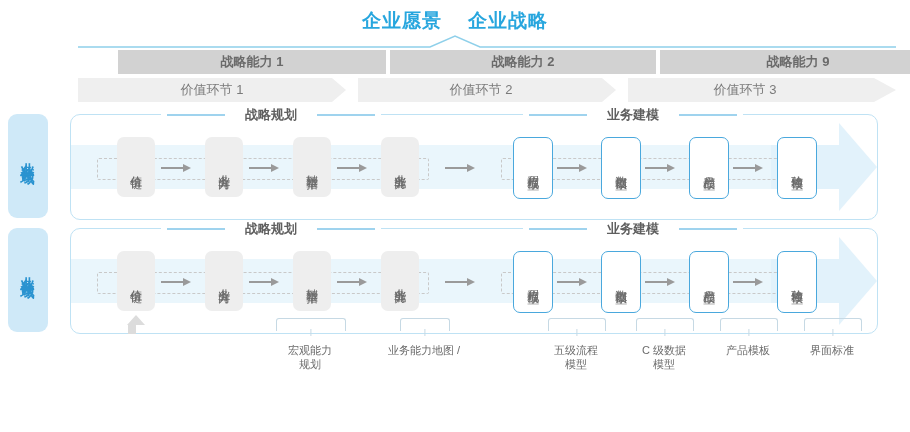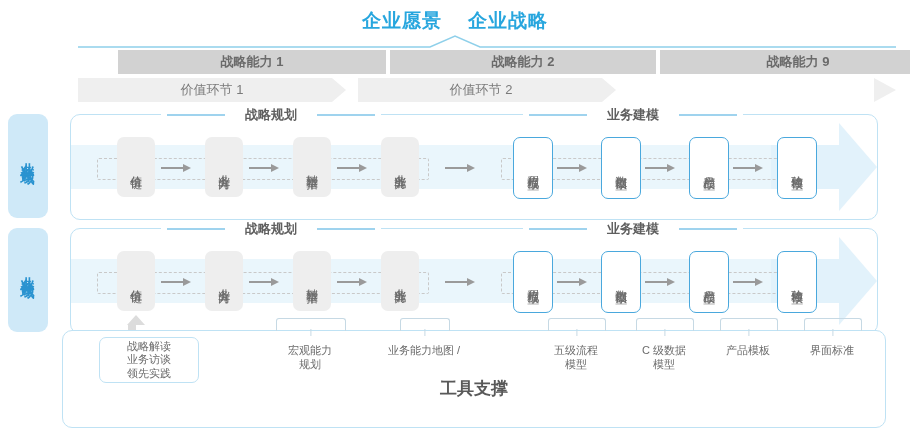--- a/index.html
+++ b/index.html
@@ -106,20 +106,21 @@
 
   <div class="cap-row">
     <div class="cap" style="left:0;width:268px">战略能力 1</div>
     <div class="cap" style="left:272px;width:266px">战略能力 2</div>
     <div class="cap" style="left:542px;width:276px">战略能力 9</div>
   </div>
 
   <div class="val-row">
     <div class="val" style="left:0;width:268px">价值环节 1</div>
     <div class="val" style="left:268px;width:270px">价值环节 2</div>
+    <div class="val" style="left:538px;width:258px">价值环节 3</div>
     <div class="val-notch" style="left:254px"></div>
     <div class="val-notch" style="left:524px"></div>
     <div class="val-tail" style="left:796px"></div>
   </div>
 
   <div class="domain" style="top:114px;height:104px">
     <span>业务领域 1</span>
   </div>
   <div class="domain" style="top:228px;height:104px">
     <span>业务领域 2</span>
@@ -273,28 +274,20 @@
         <i></i>
         <b></b>
       </div>
   </div>
 
   <div class="upar" style="left:132px;top:315px">
       <i></i>
       <b></b>
     </div>
 
-  <div class="tools">
-    <div class="tbox">
-      <div>战略解读</div>
-      <div>业务访谈</div>
-      <div>领先实践</div>
-    </div>
-    <div class="tools-title">工具支撑</div>
-  </div>
 
   <div id="tool-labels">
       <div class="brk" style="left: 276px; top: 318px; width: 68px;"></div>
       <div class="tlabel" style="left: 258px; top: 344px; width: 104px;">
         <div>宏观能力</div>
         <div>规划</div>
       </div>
       <div class="brk" style="left: 400px; top: 318px; width: 48px;"></div>
       <div class="tlabel" style="left: 360px; top: 344px; width: 128px;">
         <div>业务能力地图 /</div>

